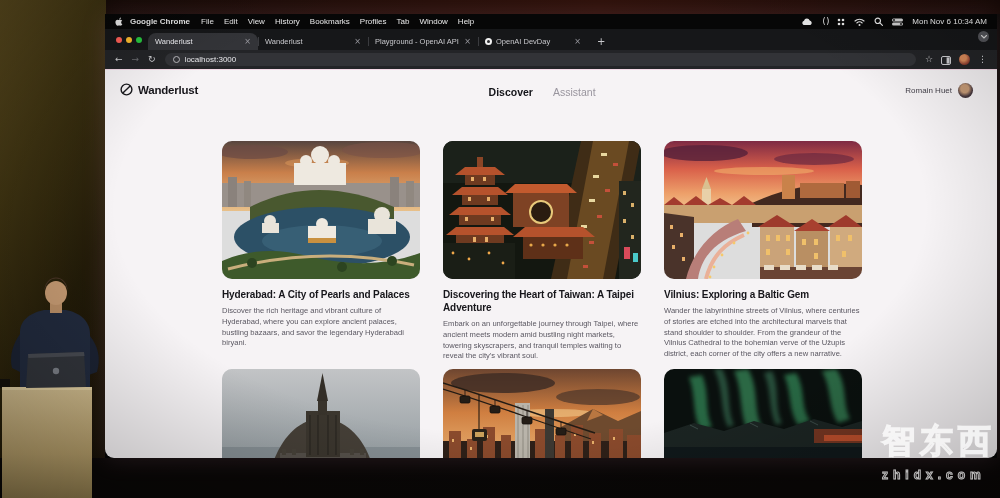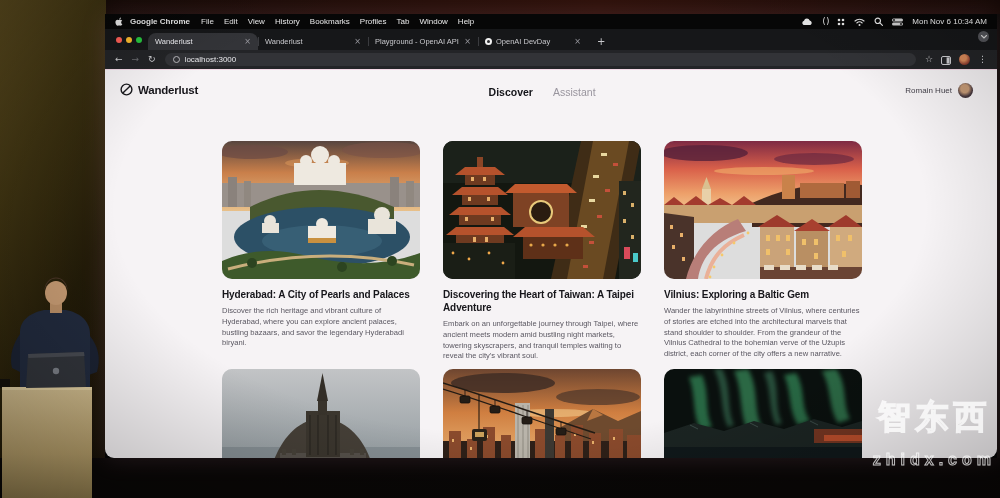--- a/index.html
+++ b/index.html
@@ -8,24 +8,24 @@
   
   .wall{position:absolute;left:0;top:0;width:106px;height:498px;
         background:linear-gradient(115deg,#5a4a1e 0%,#3d3211 30%,#221b08 62%,#120d05 100%);}
   .curtain{position:absolute;left:106px;top:0;width:894px;height:14px;
         background:linear-gradient(to right,#150a06,#2c1009 55%,#1a0b07);}
   .floor{position:absolute;left:0;top:458px;width:1000px;height:40px;background:#090706;}
   .presenter{position:absolute;left:0;top:262px;width:112px;height:236px;z-index:5;}
   .vignette{position:absolute;inset:0;pointer-events:none;z-index:40;
         background:radial-gradient(ellipse at 52% 42%,rgba(0,0,0,0) 55%,rgba(0,0,0,.30) 100%);}
   
-  .watermark{position:absolute;right:4px;bottom:29px;z-index:60;text-align:center;opacity:.85;}
+  .watermark{position:absolute;right:4px;bottom:16px;z-index:60;opacity:.85;}
   .wm-cjk{font-size:33px;font-weight:700;color:transparent;-webkit-text-stroke:1.3px rgba(255,255,255,.9);
         letter-spacing:5px;line-height:1;}
-  .wm-dom{margin-top:18px;font-size:16px;font-weight:700;color:transparent;
+  .wm-dom{margin-top:11px;font-size:12px;font-weight:700;color:transparent;
         -webkit-text-stroke:1px rgba(255,255,255,.85);letter-spacing:5px;}
   
   .screen{position:absolute;left:105px;top:14px;width:892px;height:444px;background:#050505;
         border-radius:5px 5px 0 0;box-shadow:0 0 26px rgba(255,170,210,.14);}
   
   .menubar{position:absolute;left:0;top:0;width:100%;height:15px;display:flex;align-items:center;
         padding:0 10px;box-sizing:border-box;background:#070707;color:#e8e8e8;font-size:8px;}
   .appicon{margin-right:7px;display:flex;}
   .appname{font-weight:700;margin-right:11px;white-space:nowrap;}
   .mi{margin-right:10px;white-space:nowrap;}

